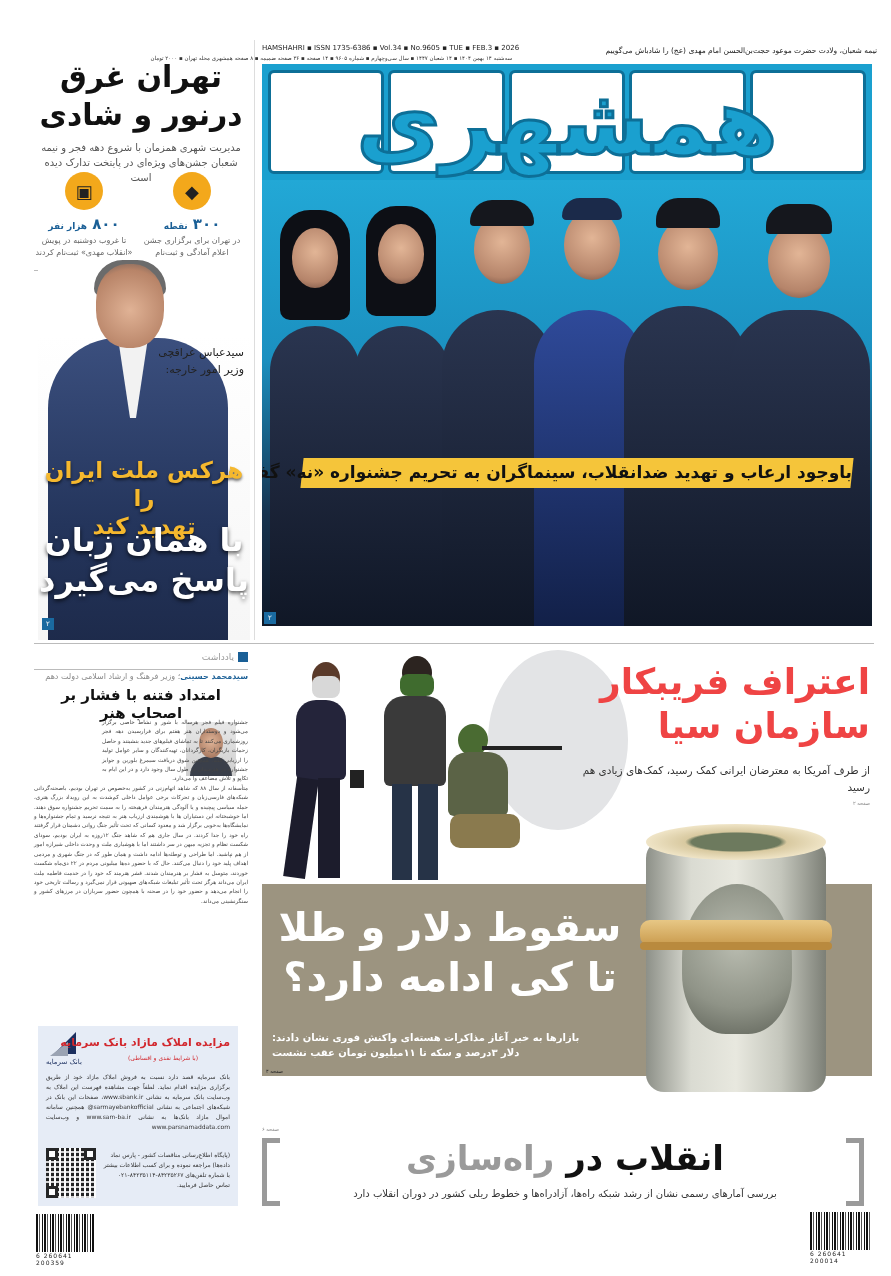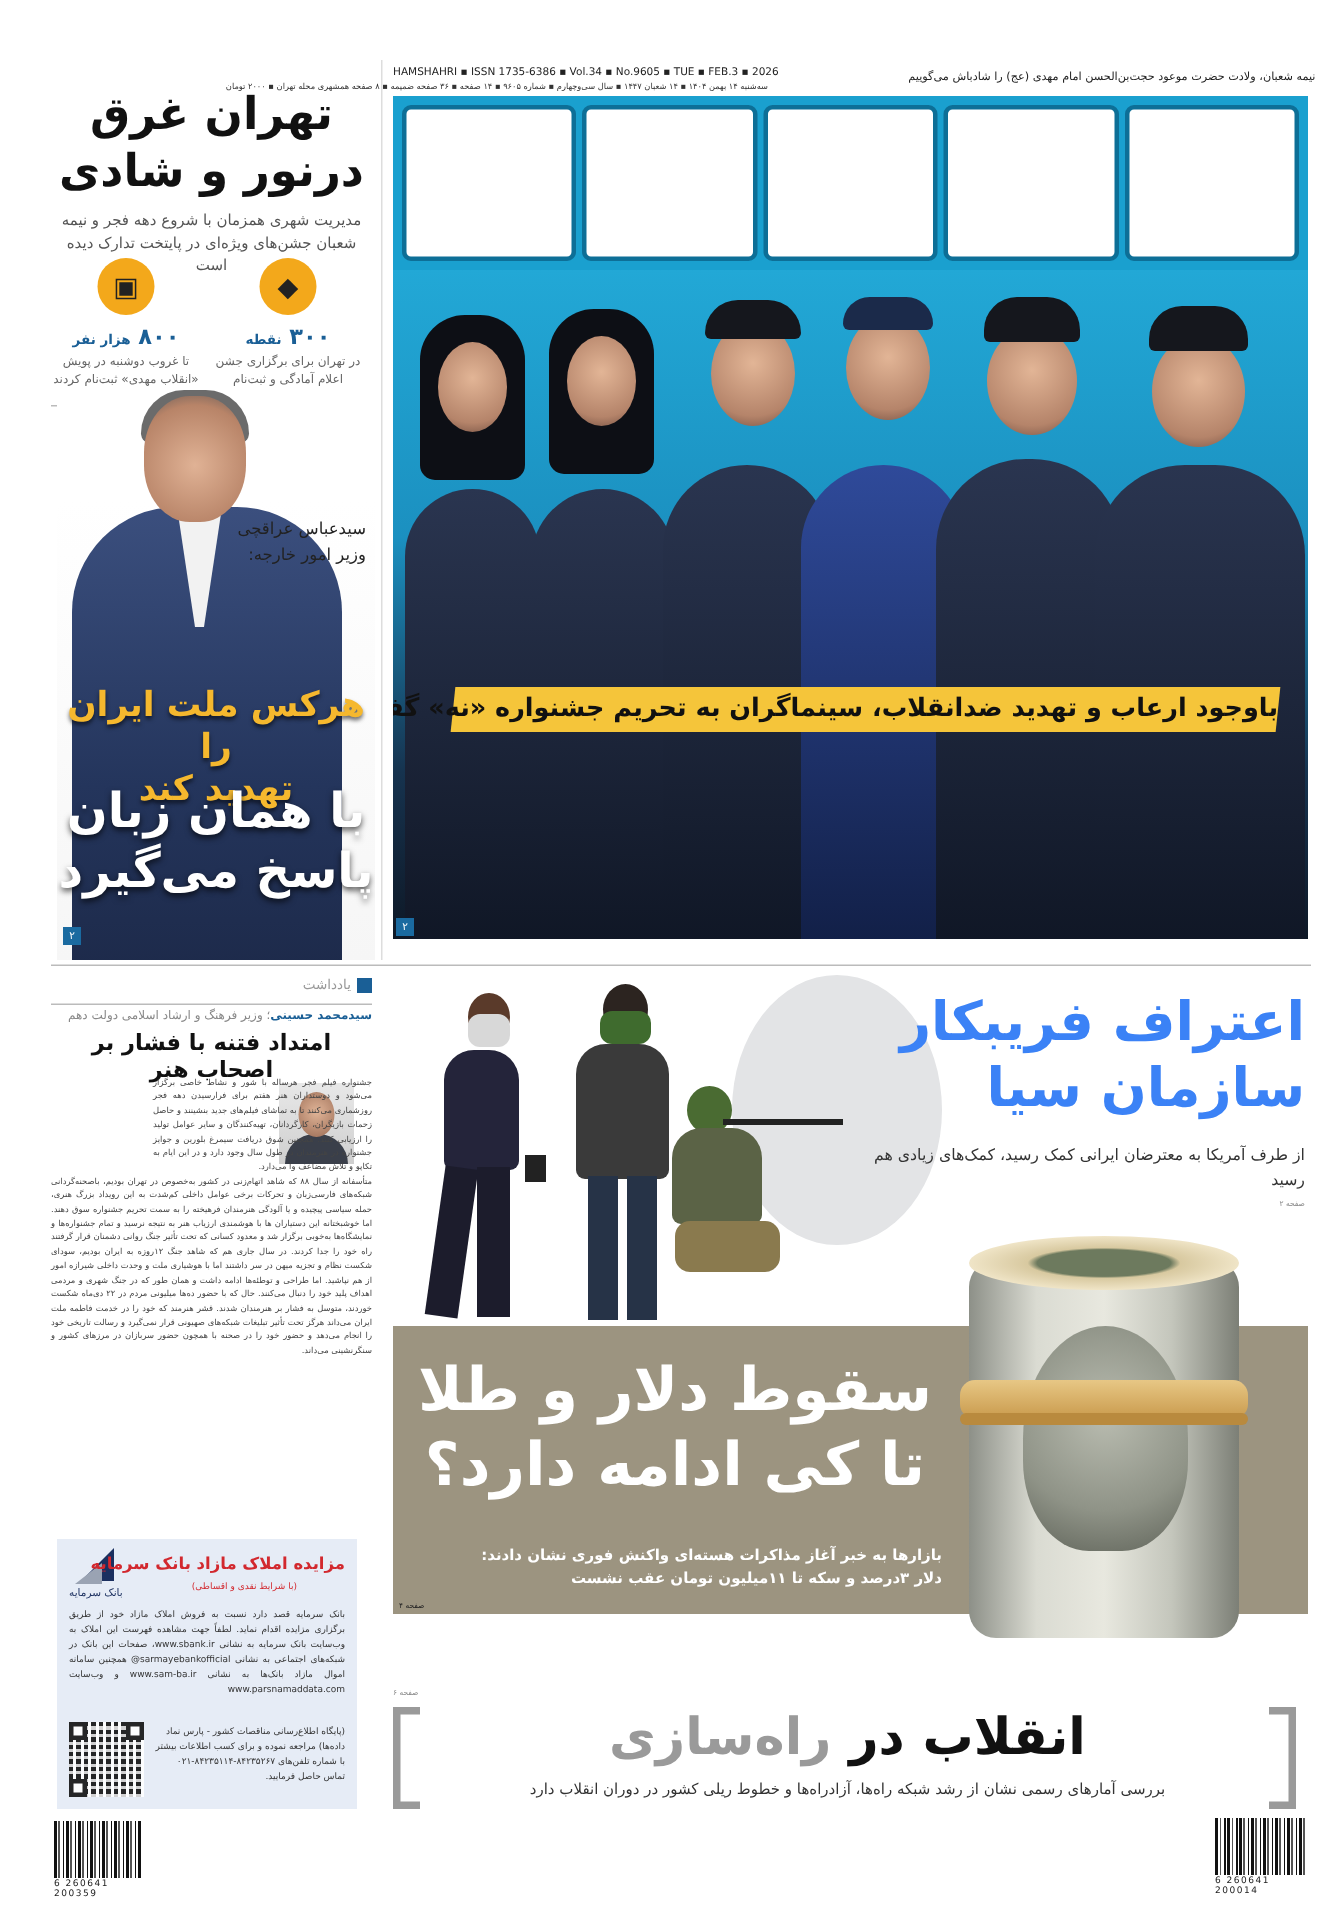--- a/index.html
+++ b/index.html
@@ -81,28 +81,28 @@
 
   
   .cia-circle { left: 488px; top: 650px; width: 140px; height: 180px; border-radius: 50%; background: #e3e4e6; }
   .figures { left: 262px; top: 650px; width: 310px; height: 240px; }
   .fig { position: absolute; }
   .fig .h { position: absolute; border-radius: 50%; background: #c79a7d; }
   .fig .mask { position: absolute; border-radius: 8px; }
   .fig .torso { position: absolute; border-radius: 20px 20px 6px 6px; }
   .fig .leg { position: absolute; }
   .gun { position: absolute; height: 4px; background: #222; }
-  .cia-title { left: 560px; top: 660px; width: 310px; direction: rtl; text-align: right; font-size: 36px; font-weight: bold; line-height: 44px; color: #3b82f6; }
+  .cia-title { left: 560px; top: 660px; width: 310px; direction: rtl; text-align: right; font-size: 36px; font-weight: bold; line-height: 44px; color: #ef4444; }
   .cia-sub { left: 560px; top: 762px; width: 310px; direction: rtl; text-align: right; font-size: 10.5px; line-height: 17px; color: #333; }
   .cia-page { left: 560px; top: 798px; width: 310px; direction: rtl; text-align: right; font-size: 5px; color: #888; }
 
   
   .dollar-panel { left: 262px; top: 884px; width: 610px; height: 192px; background: #9c9480; }
   .dollar-title { left: 272px; top: 902px; width: 356px; direction: rtl; text-align: center; font-size: 40px; font-weight: bold; color: #fff; line-height: 50px; }
-  .dollar-sub { left: 272px; top: 1030px; width: 356px; direction: rtl; text-align: right; font-size: 10px; font-weight: bold; color: #fff; line-height: 15px; }
+  .dollar-sub { left: 272px; top: 1030px; width: 356px; direction: rtl; text-align: left; font-size: 10px; font-weight: bold; color: #fff; line-height: 15px; }
   .dollar-page { left: 266px; top: 1068px; font-size: 5px; color: #222; direction: rtl; }
   .roll { left: 636px; top: 824px; width: 200px; height: 272px; }
   .roll .cyl { position: absolute; left: 10px; top: 16px; width: 180px; height: 252px; border-radius: 18px; background: linear-gradient(90deg, #8d9088 0%, #dadbd2 25%, #e8e8df 50%, #c4c6bc 75%, #7c7f76 100%); }
   .roll .top { position: absolute; left: 10px; top: 0; width: 180px; height: 36px; border-radius: 50%; background: radial-gradient(ellipse at center, #6d7a5e 0%, #6d7a5e 35%, #d8c9a0 40%, #efe4c6 70%, #c8b78d 100%); }
   .roll .face { position: absolute; left: 46px; top: 60px; width: 110px; height: 150px; border-radius: 50% 50% 40% 40%; background: radial-gradient(circle at 50% 40%, #b9bcb0 0%, #8f9387 60%, #5f6359 100%); }
   .roll .band { position: absolute; left: 4px; top: 96px; width: 192px; height: 26px; border-radius: 10px; background: linear-gradient(180deg, #e7c785 0%, #c99a4c 100%); }
   .roll .band2 { position: absolute; left: 4px; top: 118px; width: 192px; height: 8px; border-radius: 4px; background: #b98a3e; }
 
   
   .road-page { left: 262px; top: 1126px; font-size: 5px; color: #888; direction: rtl; }
@@ -126,20 +126,21 @@
 <div class="abs vline"></div>
 
 <div class="abs masthead">
   <div class="logo-band">
     <div class="logo-block"></div>
     <div class="logo-block"></div>
     <div class="logo-block"></div>
     <div class="logo-block"></div>
     <div class="logo-block"></div>
   </div>
+  <div class="logo-text">همشهری</div>
 
   <div class="poster">
 
     <div class="person" style="left:8px;width:90px;height:300px;"></div>
     <div class="scarf" style="left:18px;top:30px;width:70px;height:110px;"></div>
     <div class="head" style="left:30px;top:48px;width:46px;height:60px;"></div>
 
     <div class="person" style="left:92px;width:96px;height:300px;"></div>
     <div class="scarf" style="left:104px;top:26px;width:70px;height:110px;"></div>
     <div class="head" style="left:116px;top:44px;width:46px;height:60px;"></div>

